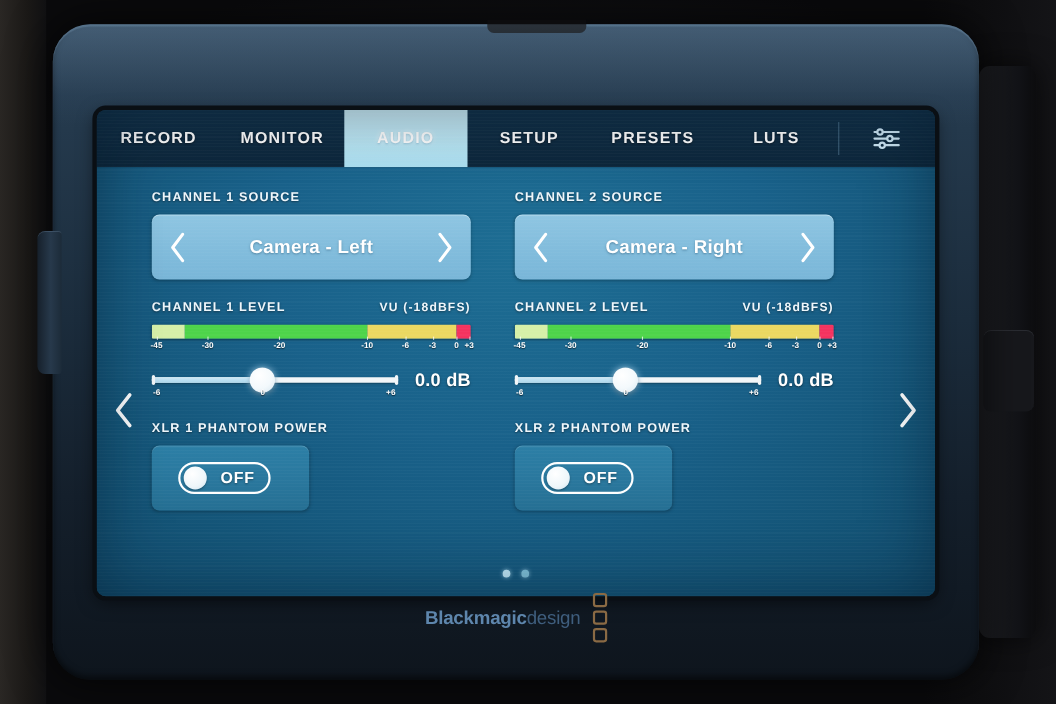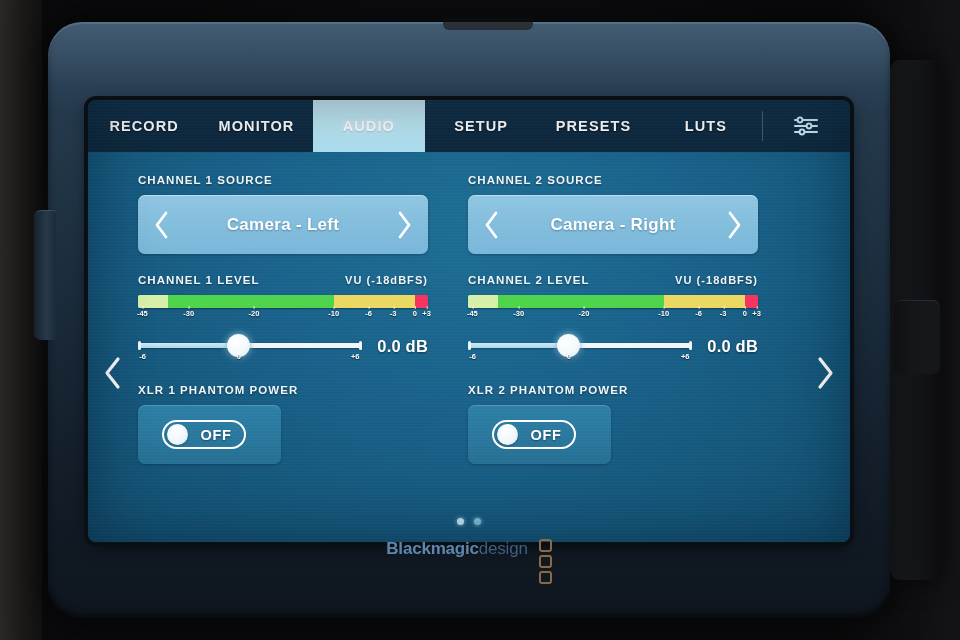--- a/index.html
+++ b/index.html
@@ -223,21 +223,21 @@
     position: absolute; bottom: 17px; left: 0; width: 100%;
     display: flex; justify-content: center; gap: 10px;
   }
   .dot { width: 7px; height: 7px; border-radius: 50%; background: #bfe6f5;
          box-shadow: 0 0 4px rgba(190,235,255,.75); cursor: pointer; }
   .dot.dim { background: #8fd0e8; opacity: .85; }
 
   
   #brand {
     position: absolute; left: 0; bottom: 34px; width: 842px;
-    display: flex; align-items: flex-start; justify-content: center; gap: 11px;
+    display: flex; align-items: center; justify-content: center; gap: 11px;
   }
   .brand-text { font-size: 17px; letter-spacing: -.2px; white-space: nowrap; }
   .bt1 { color: #5e86ad; font-weight: bold; }
   .bt2 { color: #3f5e7e; font-weight: normal; }
   .brand-marks { display: flex; flex-direction: column; gap: 3px; }
   .bmark { width: 13px; height: 13px; border-radius: 3px; border: 2px solid #8a6a44; }
 </style>
 </head>
 <body>
 

